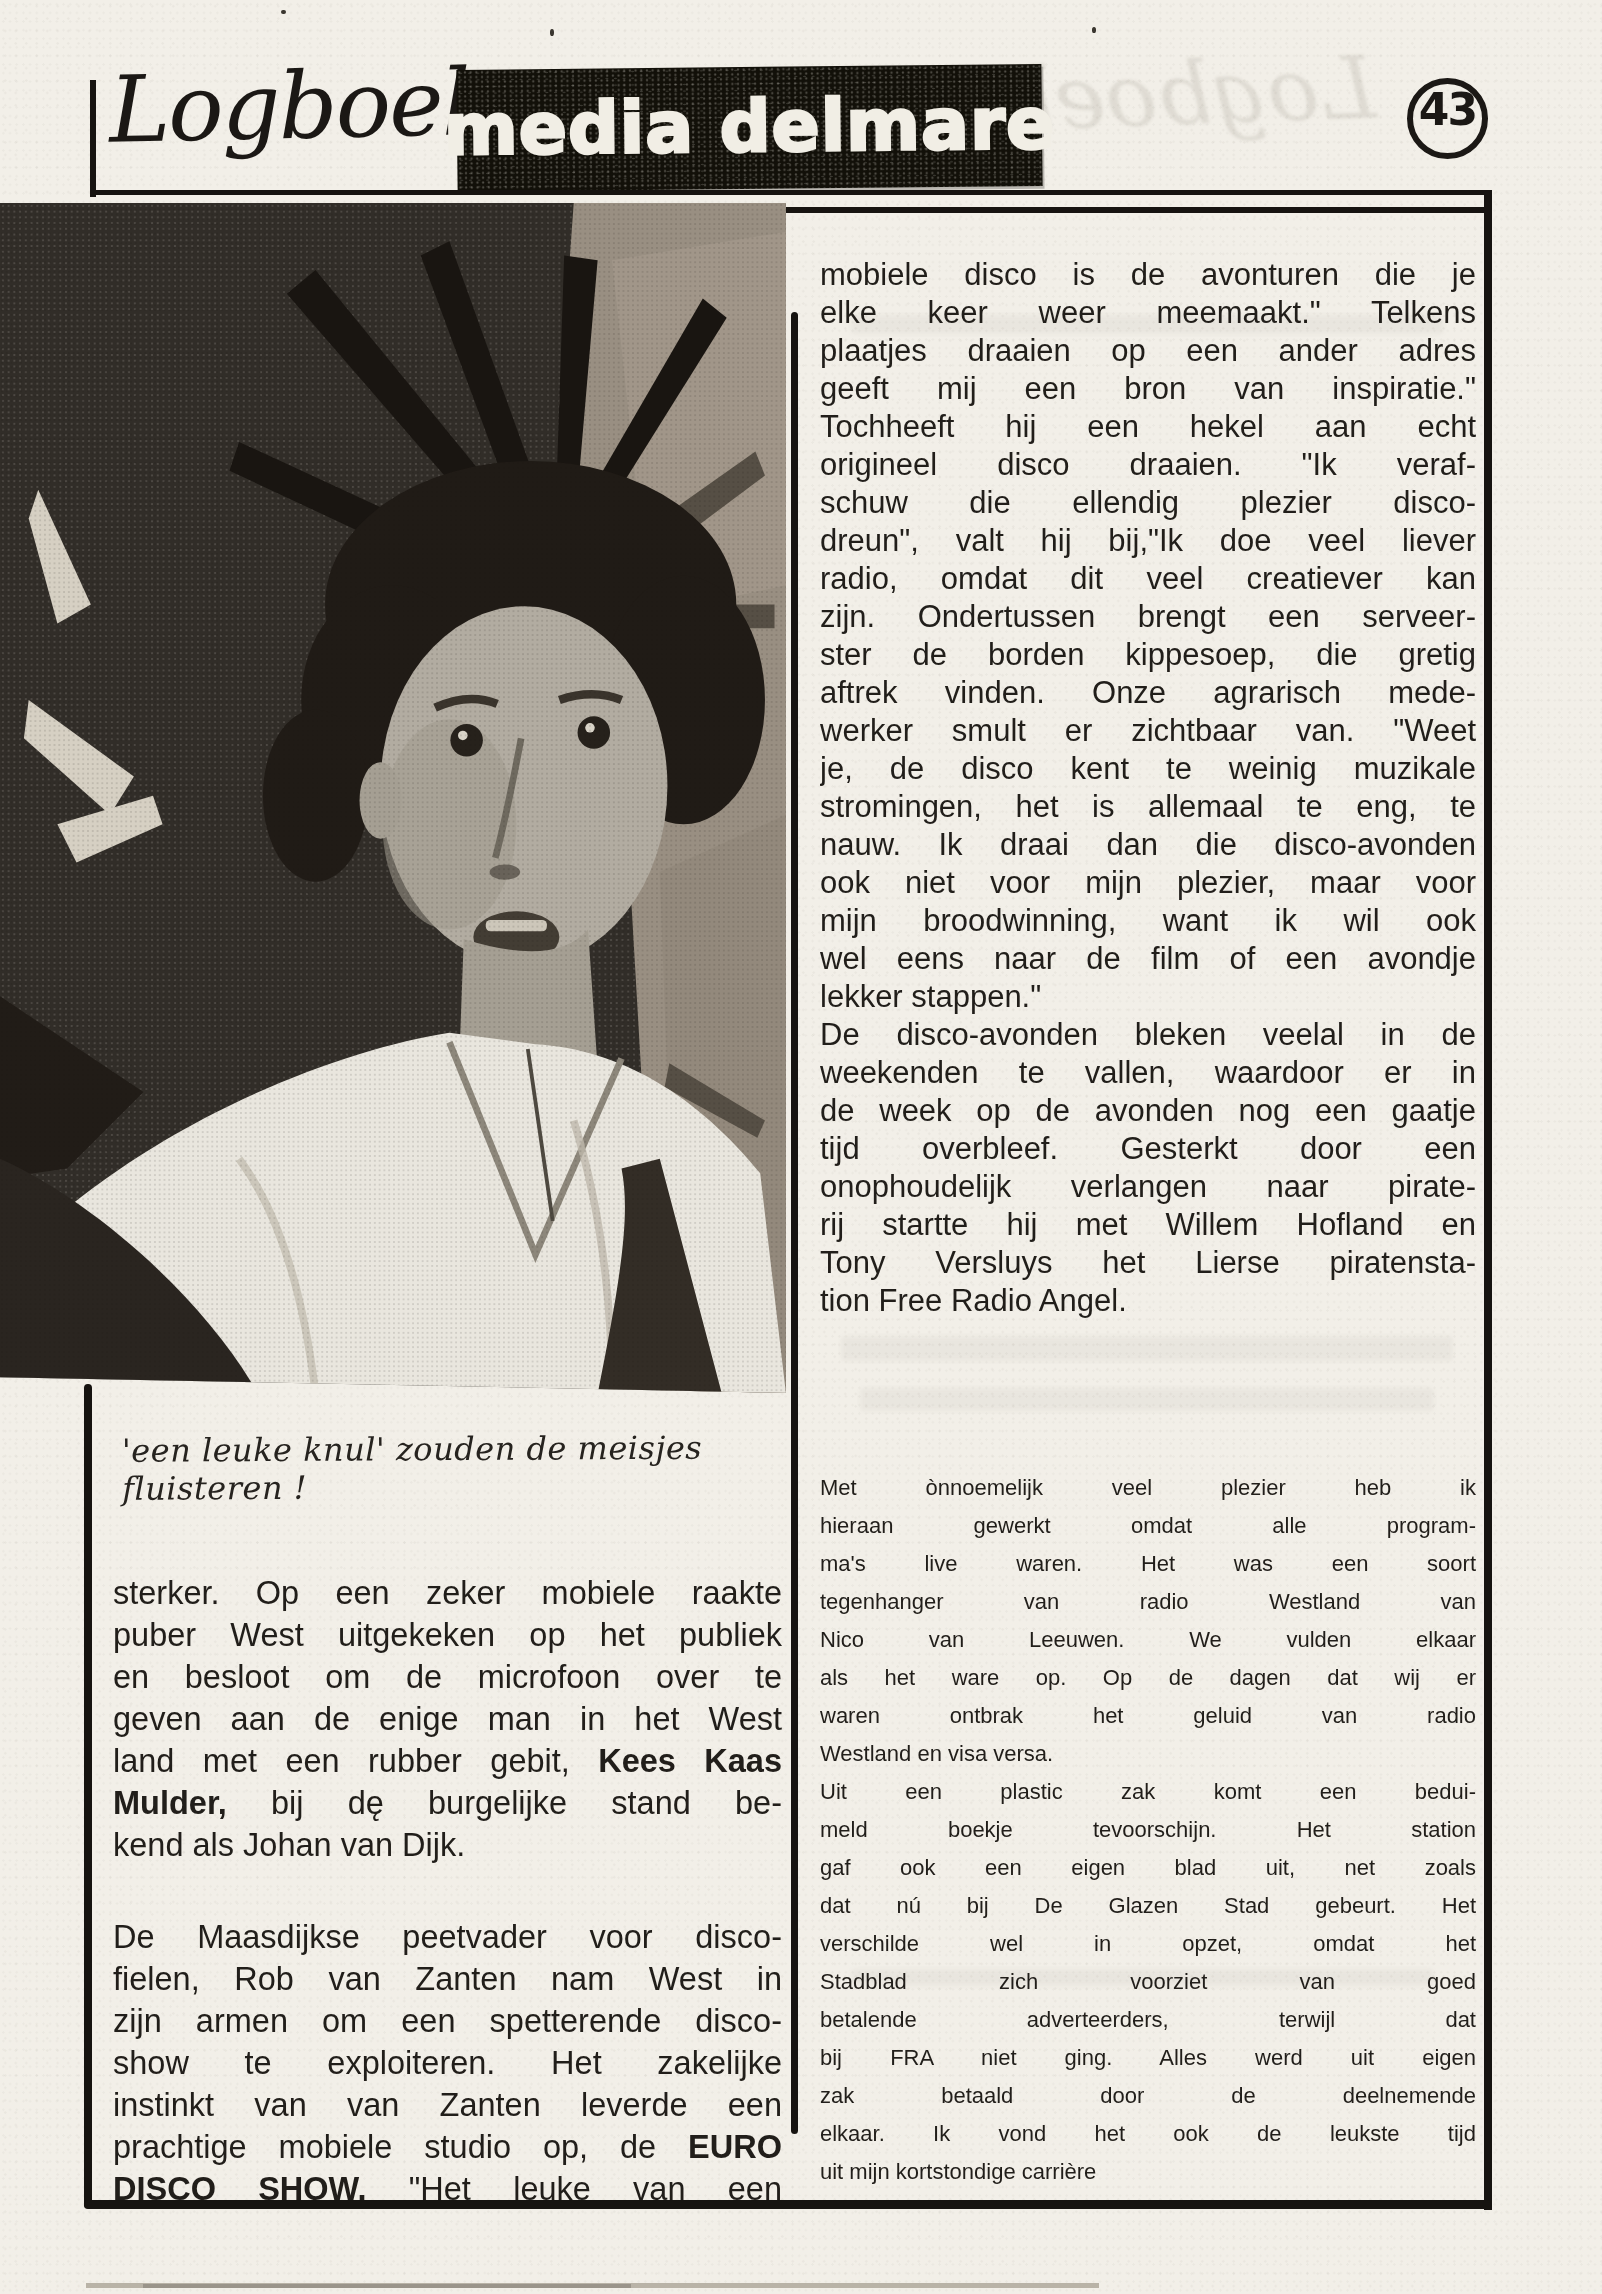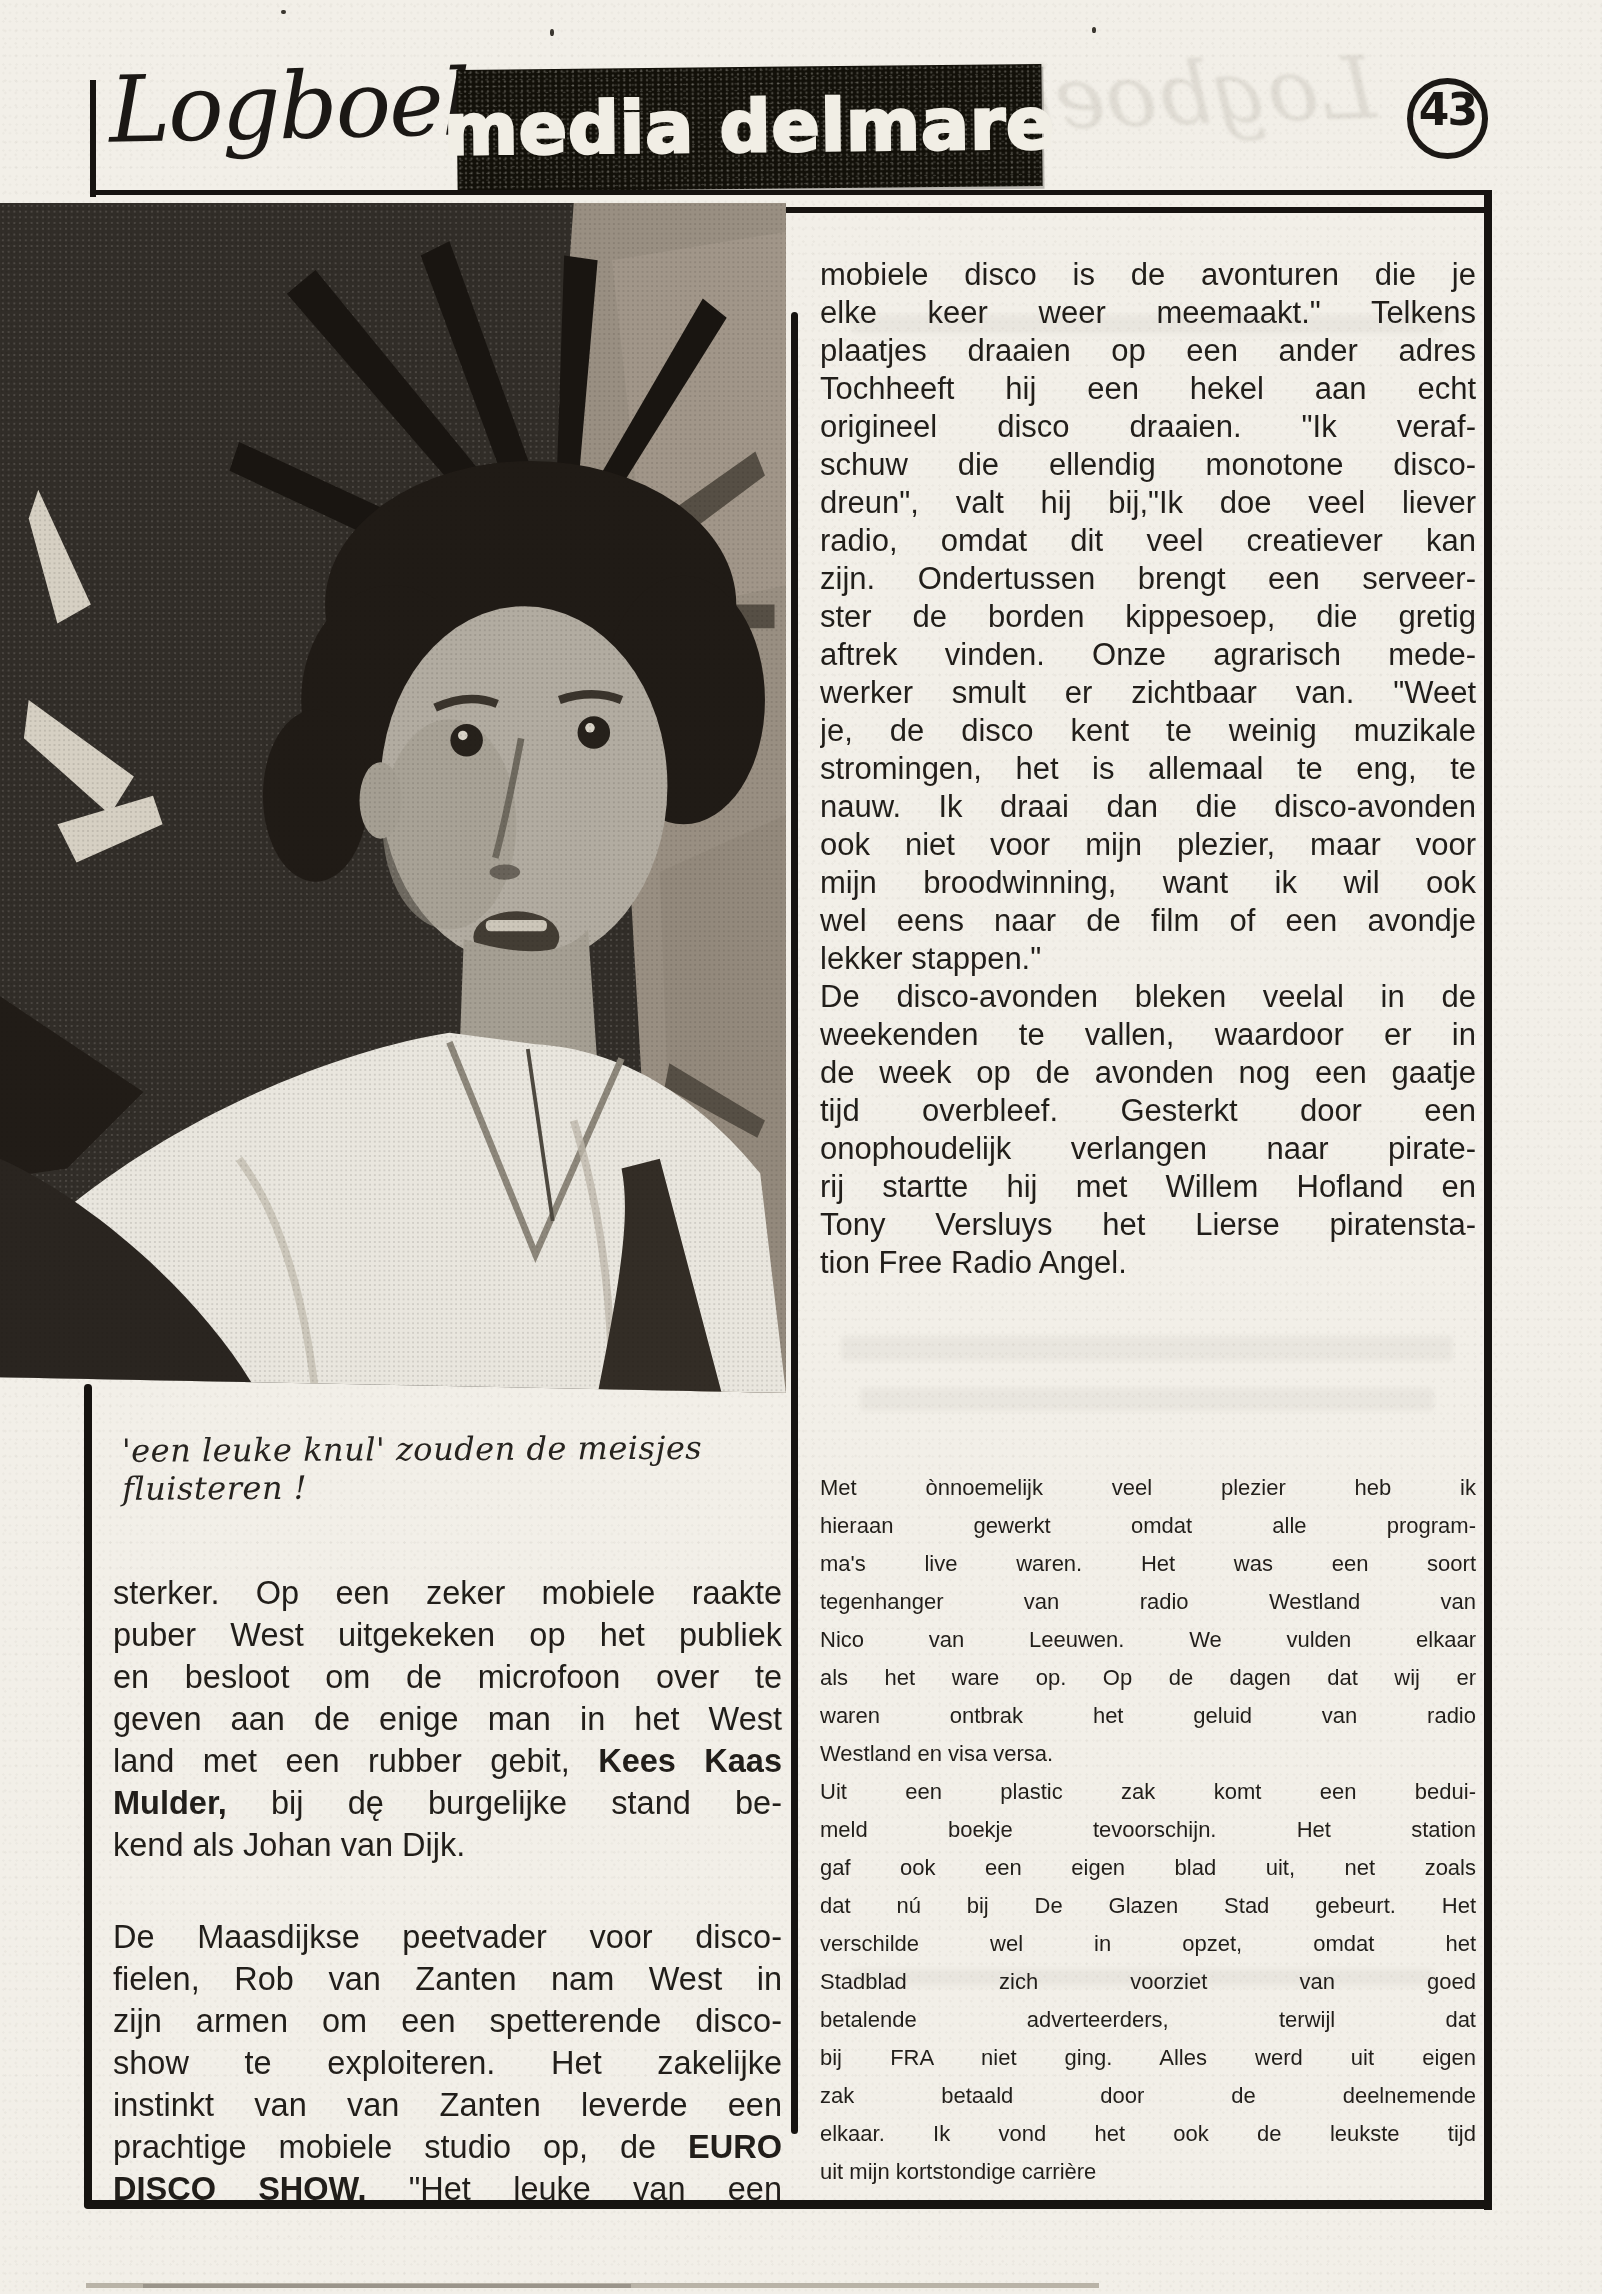--- a/index.html
+++ b/index.html
@@ -225,23 +225,24 @@
         <div class="tline"><span>instinkt van van Zanten leverde een</span></div>
         <div class="tline"><span>prachtige mobiele studio op, de </span><span class="b">EURO</span></div>
         <div class="tline"><span class="b">DISCO SHOW.</span><span> "Het leuke van een</span></div>
       </div>
   </div>
 
   <div class="col" id="rightcol1">
       <div class="tline"><span>mobiele disco is de avonturen die je</span></div>
       <div class="tline"><span>elke keer weer meemaakt." Telkens</span></div>
       <div class="tline"><span>plaatjes draaien op een ander adres</span></div>
+      <div class="tline"><span>geeft mij een bron van inspiratie."</span></div>
       <div class="tline"><span>Tochheeft hij een hekel aan echt</span></div>
       <div class="tline"><span>origineel disco draaien. "Ik veraf-</span></div>
-      <div class="tline"><span>schuw die ellendig monotone disco-</span></div>
+      <div class="tline"><span>schuw die ellendig plezier disco-</span></div>
       <div class="tline"><span>dreun", valt hij bij,"Ik doe veel liever</span></div>
       <div class="tline"><span>radio, omdat dit veel creatiever kan</span></div>
       <div class="tline"><span>zijn. Ondertussen brengt een serveer-</span></div>
       <div class="tline"><span>ster de borden kippesoep, die gretig</span></div>
       <div class="tline"><span>aftrek vinden. Onze agrarisch mede-</span></div>
       <div class="tline"><span>werker smult er zichtbaar van. "Weet</span></div>
       <div class="tline"><span>je, de disco kent te weinig muzikale</span></div>
       <div class="tline"><span>stromingen, het is allemaal te eng, te</span></div>
       <div class="tline"><span>nauw. Ik draai dan die disco-avonden</span></div>
       <div class="tline"><span>ook niet voor mijn plezier, maar voor</span></div>

